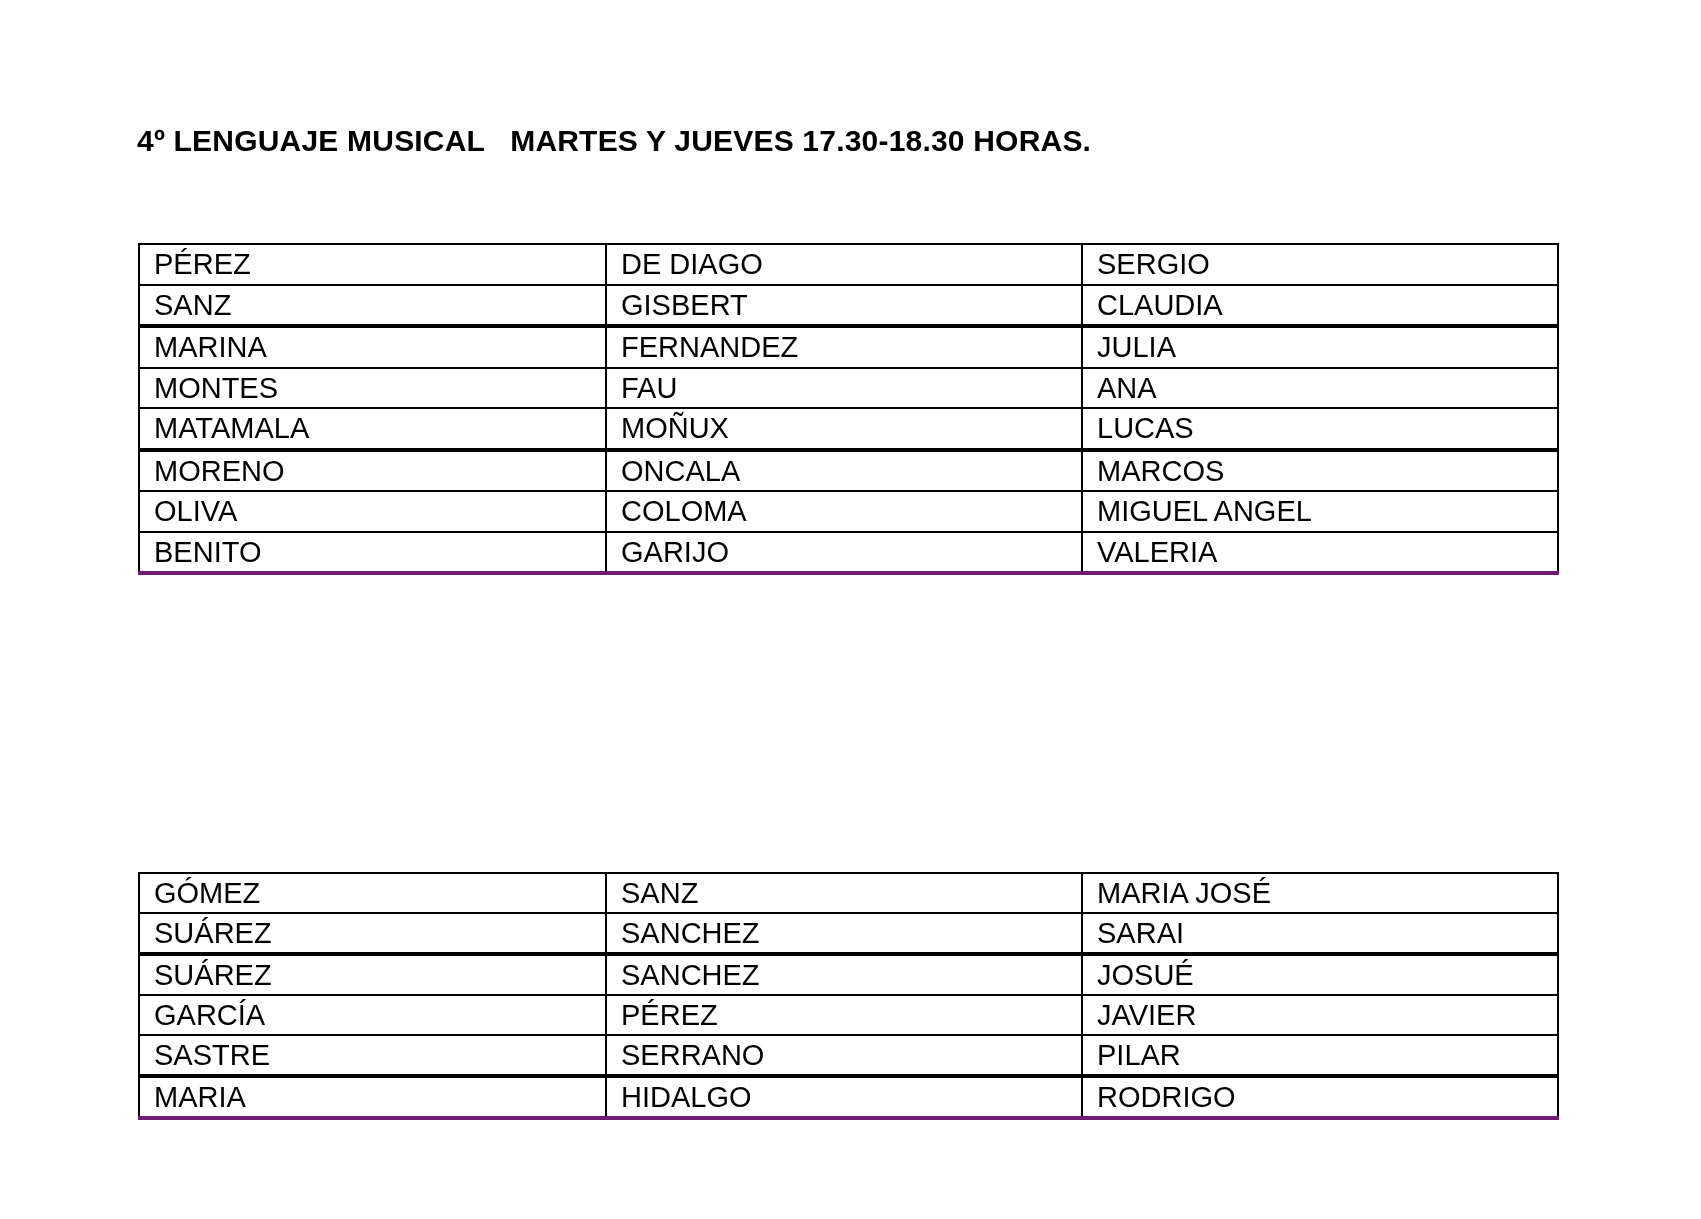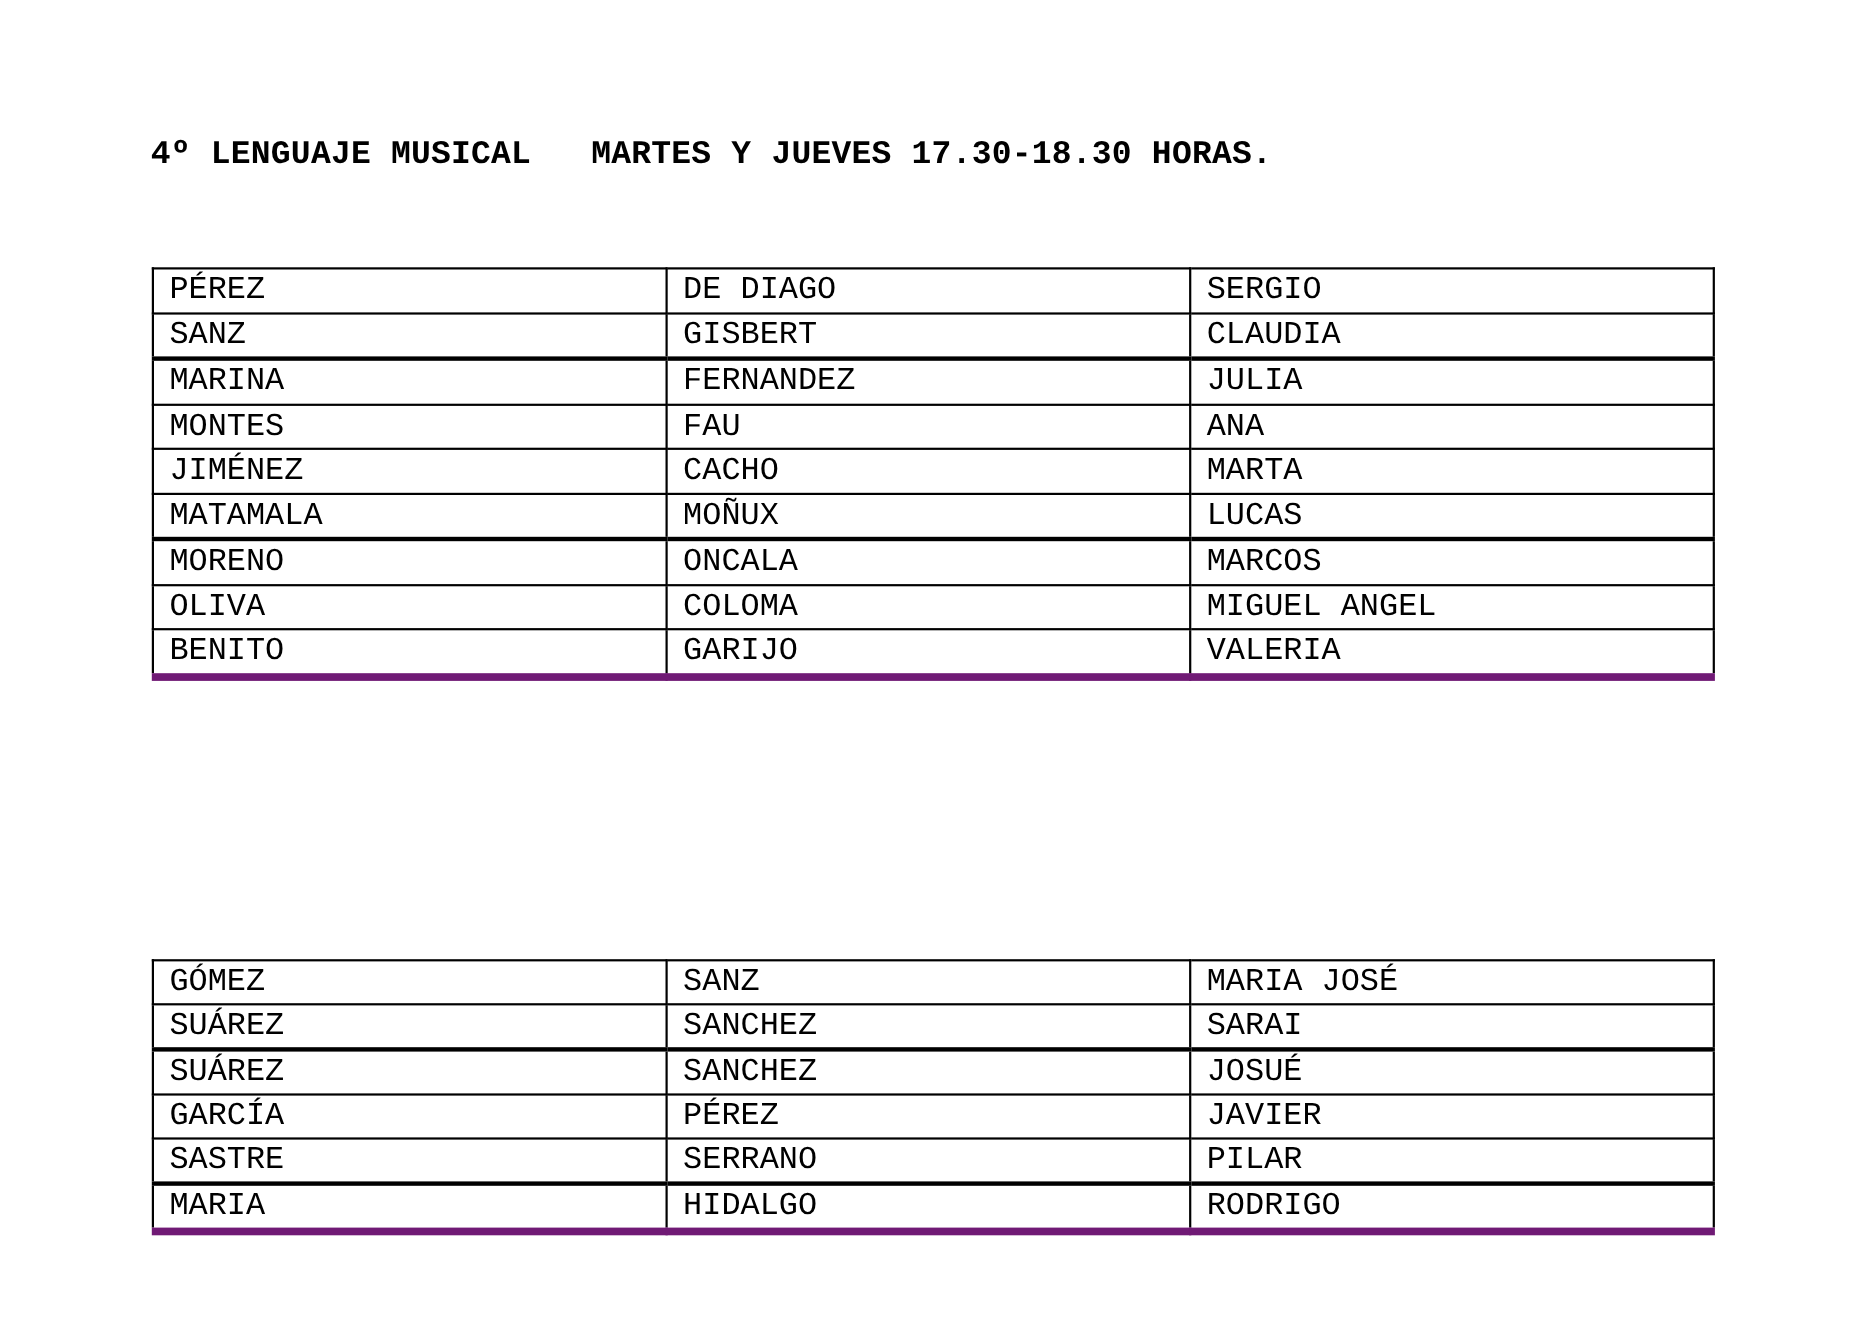--- a/index.html
+++ b/index.html
@@ -5,21 +5,21 @@
   html, body {
     margin: 0;
     padding: 0;
     background: #ffffff;
   }
   .page {
     position: relative;
     width: 1656px;
     height: 1219px;
     background: #ffffff;
-    font-family: Liberation Mono, monospace;
+    font-family: Liberation Sans, sans-serif;
     color: #000000;
     overflow: hidden;
   }
   .doc-title {
     position: absolute;
     left: 137px;
     font-size: 30px;
     font-weight: bold;
     white-space: pre;
     letter-spacing: 0.2px;
@@ -50,21 +50,21 @@
     font-size: 29px;
     line-height: 38px;
     white-space: nowrap;
     overflow: hidden;
     vertical-align: middle;
     color: #000000;
   }
   #table-2 td { height: 38px; }
 
   tr.thick-bottom td { border-bottom-width: 4px; }
-  table.roster { border-bottom: 7px solid #701a75; }
+  table.roster { border-bottom: 4px solid #701a75; }
 </style>
 </head>
 <body>
 
 <div class="page">
 
   <div id="title-1" class="doc-title">4º LENGUAJE MUSICAL   MARTES Y JUEVES 17.30-18.30 HORAS.</div>
 
   <table id="table-1" class="roster">
     <colgroup>
@@ -85,25 +85,20 @@
       </tr>
       <tr>
         <td>MARINA</td>
         <td>FERNANDEZ</td>
         <td>JULIA</td>
       </tr>
       <tr>
         <td>MONTES</td>
         <td>FAU</td>
         <td>ANA</td>
-      </tr>
-      <tr>
-        <td>JIMÉNEZ</td>
-        <td>CACHO</td>
-        <td>MARTA</td>
       </tr>
       <tr class="thick-bottom">
         <td>MATAMALA</td>
         <td>MOÑUX</td>
         <td>LUCAS</td>
       </tr>
       <tr>
         <td>MORENO</td>
         <td>ONCALA</td>
         <td>MARCOS</td>

